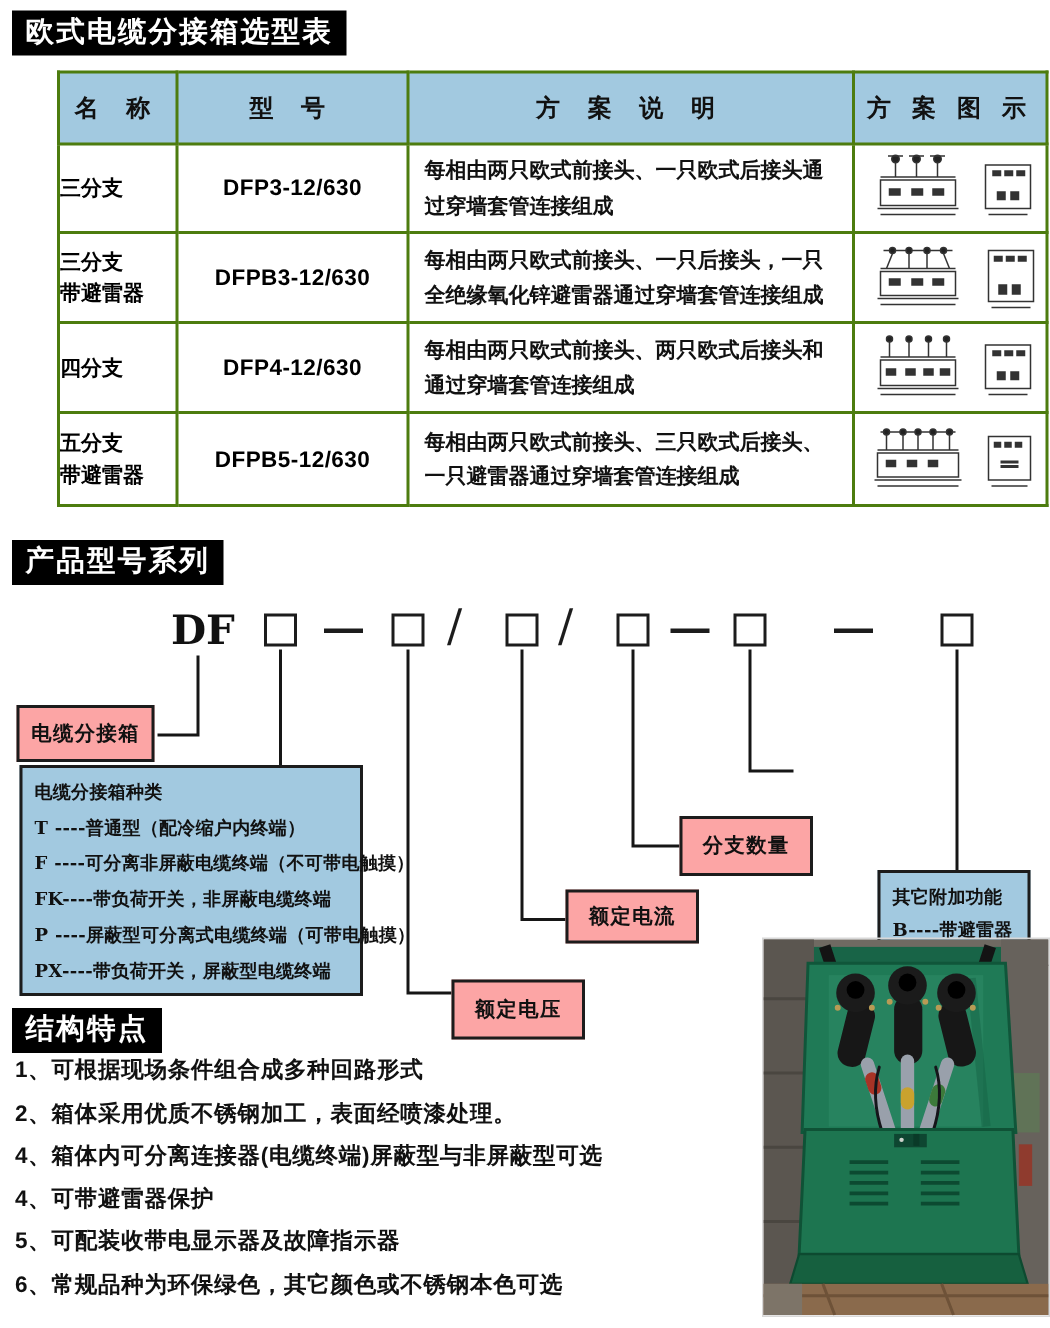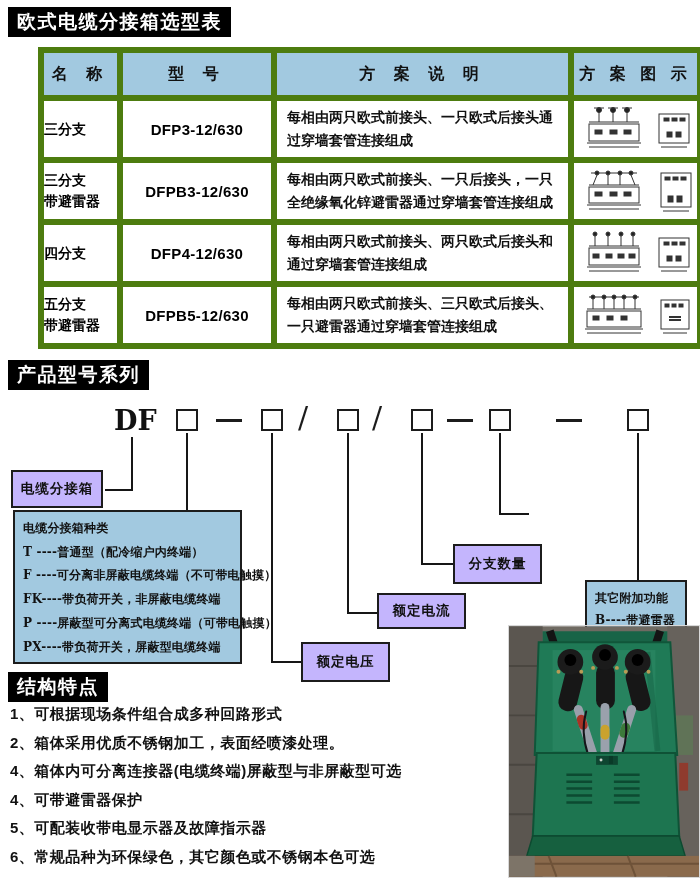--- a/index.html
+++ b/index.html
@@ -10,40 +10,40 @@
     position:absolute; display:inline-block; background:#000; color:#fff;
     font-weight:bold; font-size:19px; line-height:1; padding:5px 9px 6px 9px;
     letter-spacing:1.5px;
   }
 
   
   table.sel {
     position:absolute; left:38px; top:47px; width:659px;
     border-collapse:collapse; table-layout:fixed;
   }
-  table.sel th, table.sel td { border:6px solid #4d7c0f;margin-top:20px; }
+  table.sel th, table.sel td { border:2px solid #4d7c0f;margin-top:20px; }
   table.sel th {
     background:#a2c9e0; font-size:16px; font-weight:bold; color:#111;
     letter-spacing:7px; text-align:center; height:48px;
   }
   td.name { text-align:left; font-weight:bold; font-size:14px; white-space:pre-line; line-height:1.5; }
   td.model { text-align:center; font-weight:bold; font-size:15px; letter-spacing:0.3px; }
   td.desc { font-weight:bold; font-size:14px; line-height:1.65; padding:4px 10px; color:#111; }
   td.scheme { text-align:center; vertical-align:middle; background:#fff; }
   tr.r1 { height:57px; } tr.r2 { height:60px; } tr.r3 { height:60px; } tr.r4 { height:62px; }
 
   
   #diagram { position:absolute; left:0; top:395px; width:700px; height:292px; }
   #diagram svg.lines { position:absolute; left:0; top:0; pointer-events:none; }
   .df { position:absolute; left:114px; top:10px; font-family:"DejaVu Serif", serif; font-size:27px; font-weight:600; color:#111; }
   .sq { position:absolute; top:14px; width:22px; height:22px; border:2px solid #1c1c1c; background:#fff; }
   .dash { position:absolute; top:24px; height:3px; background:#1c1c1c; width:26px; }
   .slash { position:absolute; top:5px; font-size:30px; font-weight:500; color:#1c1c1c; font-family:"DejaVu Serif", serif; }
   .lblbox {
-    position:absolute; background:#c4b5fd; border:2px solid #1c1c1c;
+    position:absolute; background:#fca5a5; border:2px solid #1c1c1c;
     font-family:"DejaVu Serif", serif; color:#111;
     display:flex; align-items:center; justify-content:center;
     font-size:13.5px; font-weight:600; letter-spacing:1px;
   }
   .bigbox {
     position:absolute; background:#a2c9e0; border:2px solid #1c1c1c;
     font-family:"DejaVu Serif", serif; color:#111; font-weight:600;
     padding:5px 8px; font-size:12px; letter-spacing:0.2px;
   }
   .bigbox div { line-height:23.7px; white-space:nowrap; }
@@ -68,21 +68,21 @@
         <col style="width:79px">
         <col style="width:154px">
         <col style="width:297px">
         <col style="width:129px">
       </colgroup>
     <tbody>
         <tr>
       <th>名 称</th>
       <th>型 号</th>
       <th>方 案 说 明</th>
-      <th style="letter-spacing:5px;">方 案 图 示</th>
+      <th style="letter-spacing:5px;font-family:Liberation Serif, serif;">方 案 图 示</th>
     </tr>
     <tr class="r1">
       <td class="name">三分支</td>
       <td class="model">DFP3-12/630</td>
       <td class="desc">每相由两只欧式前接头、一只欧式后接头通过穿墙套管连接组成</td>
       <td class="scheme">
         <svg width="118" height="52" viewBox="0 0 118 52">
           <g stroke="#333" stroke-width="1" fill="none">
             <circle cx="22" cy="9" r="2.5" fill="#222"></circle>
                 <path d="M22 11 V21 M17 7 H27"></path>
@@ -245,21 +245,21 @@
 
     <div class="bigbox" style="left:13px; top:115px; width:229px; height:154px;">
       <div>电缆分接箱种类</div>
       <div>T ----普通型（配冷缩户内终端）</div>
       <div>F ----可分离非屏蔽电缆终端（不可带电触摸）</div>
       <div>FK----带负荷开关，非屏蔽电缆终端</div>
       <div>P ----屏蔽型可分离式电缆终端（可带电触摸）</div>
       <div>PX----带负荷开关，屏蔽型电缆终端</div>
     </div>
 
-    <div class="lblbox" style="left:301px; top:247px; width:89px; height:40px;">额定电压</div>
+    <div class="lblbox" style="left:301px; top:258px; width:89px; height:40px;">额定电压</div>
     <div class="lblbox" style="left:377px; top:198px; width:89px; height:36px;">额定电流</div>
     <div class="lblbox" style="left:453px; top:149px; width:89px; height:40px;">分支数量</div>
 
     <div class="bigbox extra" style="left:585px; top:185px; width:102px; height:98px;">
       <div>其它附加功能</div>
       <div>B----带避雷器</div>
       <div>G----带故障指示器</div>
       <div>X----有带电显示器</div>
     </div>
   </div>

